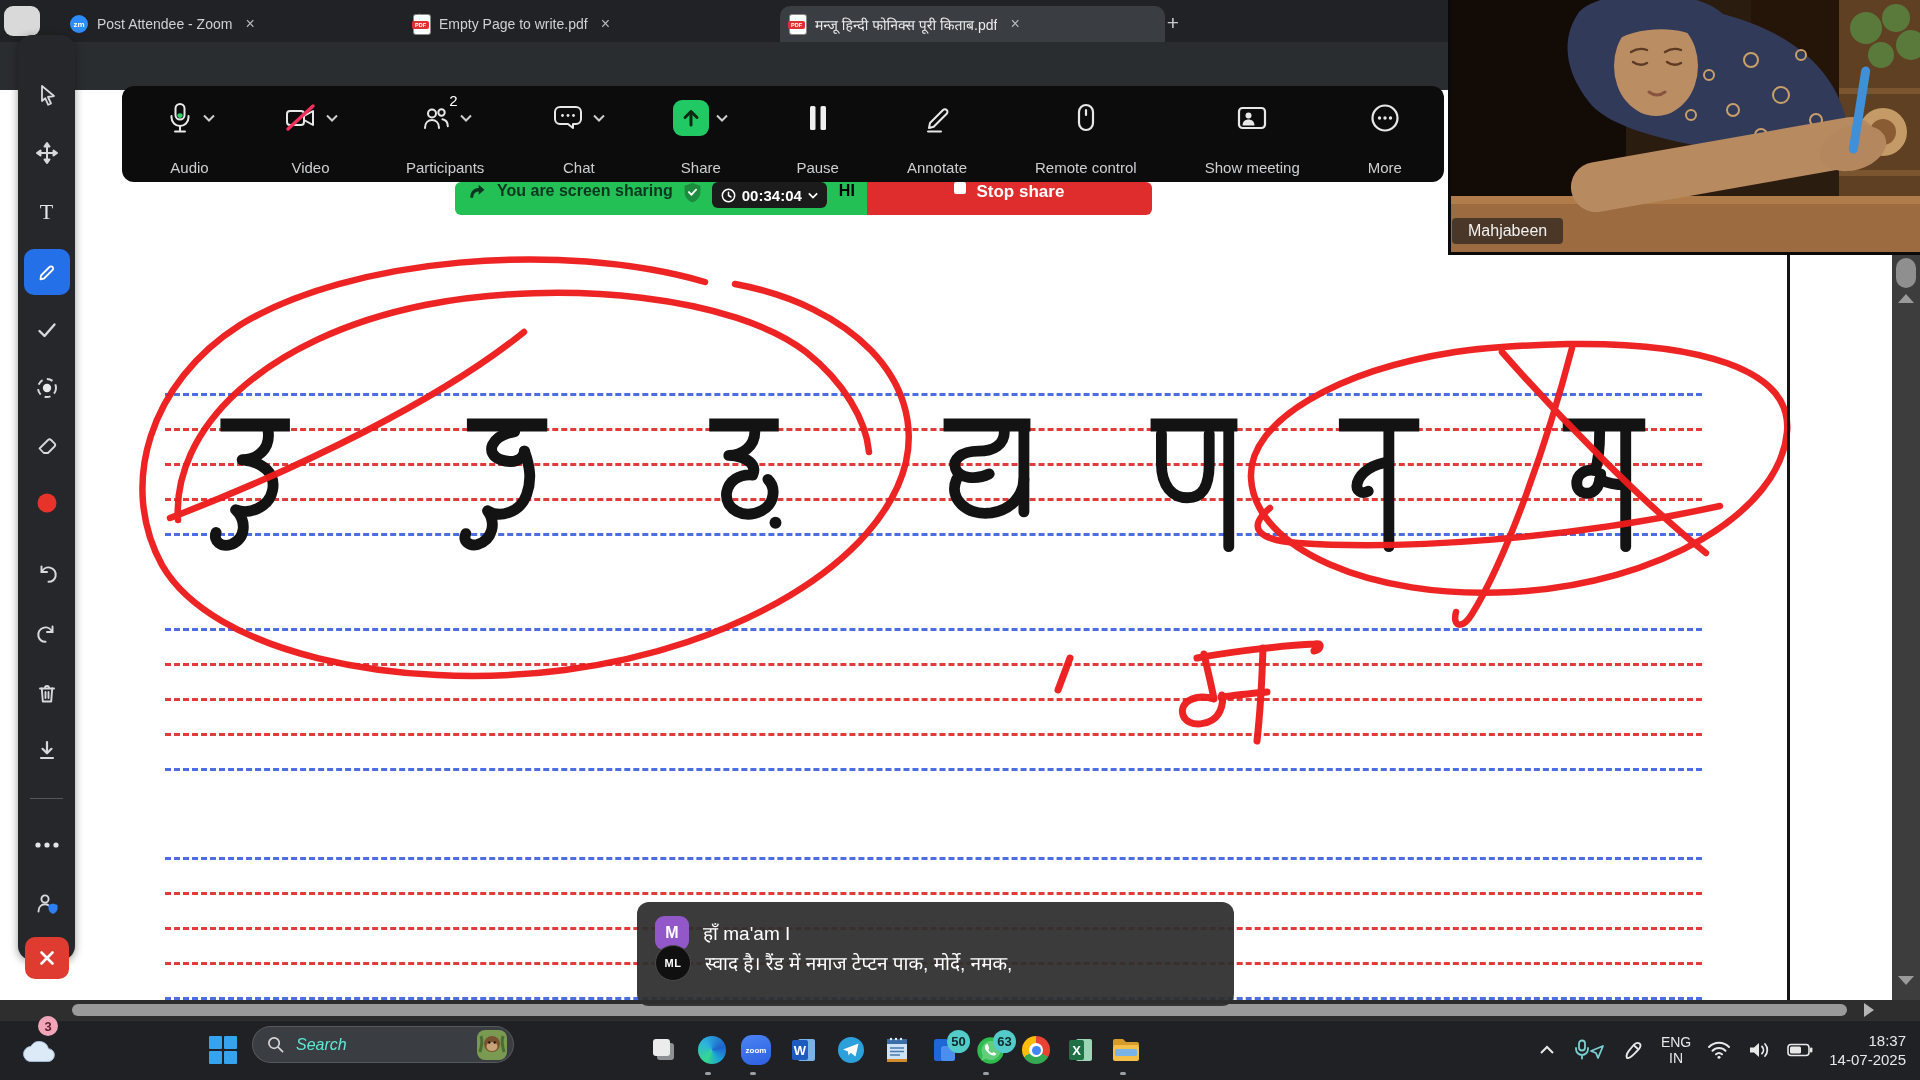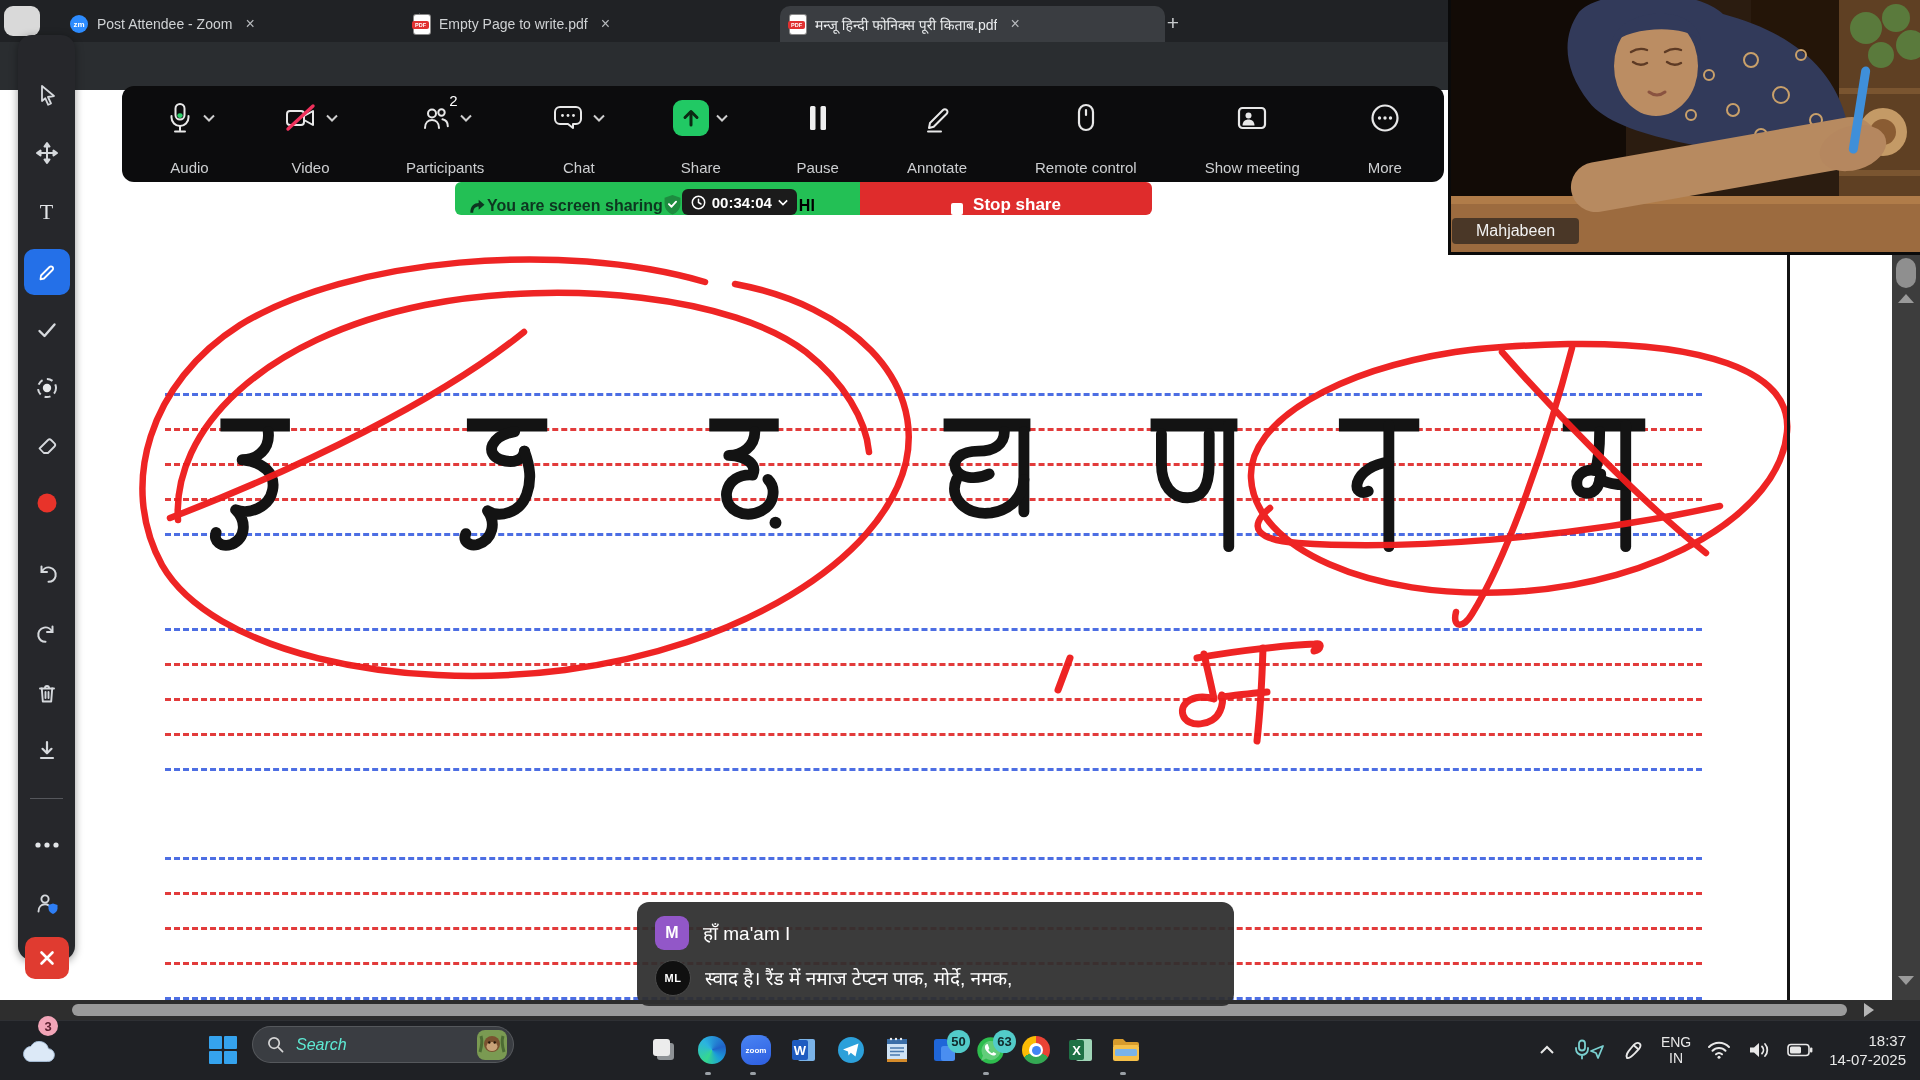--- a/index.html
+++ b/index.html
@@ -44,35 +44,35 @@
   
   #ztoolbar{left:122px;top:86px;width:1322px;height:96px;background:#0c0c0d;border-radius:12px;
             display:flex;justify-content:space-between;align-items:stretch;padding:8px 42px 6px 42px;box-sizing:border-box;}
   .zitem{display:flex;flex-direction:column;align-items:center;justify-content:space-between;color:#cfcfcf;}
   .zitem .irow{display:flex;align-items:center;gap:7px;height:48px;position:relative;}
   .zitem .zlabel{font-size:15px;color:#cdcfd1;white-space:nowrap;}
   .zbadge{position:absolute;top:-2px;right:14px;color:#fff;font-size:15px;}
   .share-box{width:36px;height:36px;border-radius:9px;background:#21c964;display:flex;align-items:center;justify-content:center;}
   
   #sharebar{left:455px;top:182px;width:697px;height:33px;display:flex;}
-  #sharebar .green{flex:0 0 405px;background:#23c055;border-radius:6px 0 0 6px;display:flex;align-items:flex-end;gap:0;padding:0 12px;box-sizing:border-box;}
+  #sharebar .green{flex:0 0 405px;background:#23c055;border-radius:6px 0 0 6px;display:flex;align-items:flex-start;gap:10px;padding:0 12px;box-sizing:border-box;}
   #share-msg{font-size:16px;font-weight:bold;color:#0d3620;white-space:nowrap;}
   #timer-pill{background:#1b1b1b;border-radius:6px;height:26px;display:flex;align-items:center;gap:6px;padding:0 9px;color:#fff;font-size:15px;font-weight:bold;}
   #hi-badge{color:#000000;font-weight:bold;font-size:16px;margin-left:2px;}
-  #stopshare{flex:1;background:#df2c2c;border-radius:0 6px 6px 0;display:flex;align-items:flex-end;justify-content:center;gap:10px;color:#fff;font-weight:bold;font-size:17px;}
+  #stopshare{flex:1;background:#df2c2c;border-radius:0 6px 6px 0;display:flex;align-items:flex-start;justify-content:center;gap:10px;color:#fff;font-weight:bold;font-size:17px;}
   .stop-square{width:12px;height:12px;background:#fff;border-radius:2px;}
   
   #sidebar{left:18px;top:35px;width:57px;height:925px;background:#26272b;border-radius:14px;box-shadow:0 2px 8px rgba(0,0,0,.4);}
   .stool{position:absolute;left:50%;transform:translate(-50%,-50%);width:40px;height:40px;display:flex;align-items:center;justify-content:center;}
   .stool.active{background:#2470e8;border-radius:10px;width:46px;height:46px;}
   .stool.closebtn{background:#e03b30;border-radius:10px;width:44px;height:42px;}
   .sb-sep{position:absolute;left:12px;width:33px;height:1px;background:#55575c;}
   
   #video{left:1448px;top:0;width:472px;height:252px;border-left:3px solid #0a0a0a;border-bottom:3px solid #0a0a0a;box-sizing:content-box;}
-  #video-name{left:1452px;top:218px;background:rgba(25,25,25,.62);color:#f2f2f2;font-size:16px;padding:4px 24px;border-radius:4px;}
+  #video-name{left:1452px;top:218px;background:rgba(25,25,25,.62);color:#f2f2f2;font-size:16px;padding:4px 16px;border-radius:4px;}
   
   #chatbox{left:637px;top:902px;width:597px;height:104px;background:rgba(47,47,47,.94);border-radius:12px;color:#fff;}
   .chatrow{position:absolute;left:18px;display:flex;align-items:center;gap:14px;}
   .cav{width:34px;height:34px;display:flex;align-items:center;justify-content:center;font-weight:bold;color:#fff;flex:0 0 auto;}
   .cav.purple{background:#9257c8;border-radius:9px;font-size:16px;}
   .cav.dark{background:#101010;border-radius:50%;font-size:11px;border:1px solid #4a4a4a;letter-spacing:.5px;}
   .ctext{font-size:19px;white-space:nowrap;overflow:hidden;max-width:520px;}
   
   #taskbar{left:0;top:1020px;width:1920px;height:60px;background:#1f2125;border-top:1px solid rgba(255,255,255,.07);}
   .tb-ic{position:absolute;top:1032px;width:36px;height:36px;display:flex;align-items:center;justify-content:center;}
@@ -551,21 +551,21 @@
       <rect x="404" y="66" width="9" height="88" rx="4.5" transform="rotate(9 408 110)" fill="#3f8fd9"></rect>
     </svg>
   </div>
   <div class="abs" id="video-name">Mahjabeen</div>
 
   <div class="abs" id="chatbox">
     <div class="chatrow" style="top:14px">
       <span class="cav purple">M</span>
       <span class="ctext" lang="hi">हाँ ma'am I</span>
     </div>
-    <div class="chatrow" style="top:58px">
+    <div class="chatrow" style="top:43px">
       <span class="cav dark">ML</span>
       <span class="ctext" lang="hi">स्वाद है। रैंड में नमाज टेप्टन पाक, मोर्दे, नमक,</span>
     </div>
   </div>
 
   <div class="abs" id="taskbar">
     <div class="tb-ic" style="left:20px;top:12px;position:absolute">
       <svg width="38" height="26" viewBox="0 0 38 26">
           <path d="M10 24 a8 8 0 0 1 1.5-15.8 A10 10 0 0 1 30 10.5 a6.5 6.5 0 0 1 -1 13.5 Z" fill="#dce9f7" stroke="#a9c2dc" stroke-width="1"></path>
         </svg>

